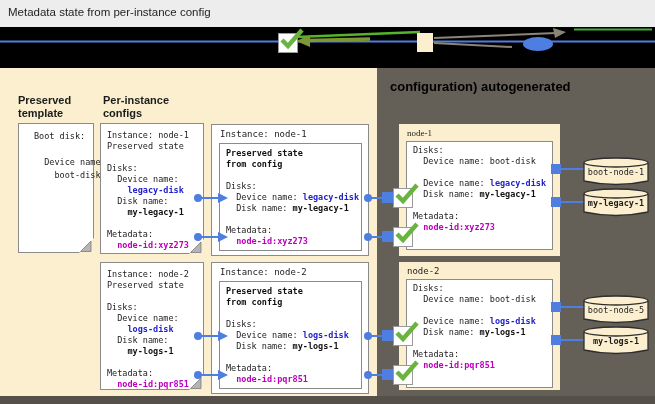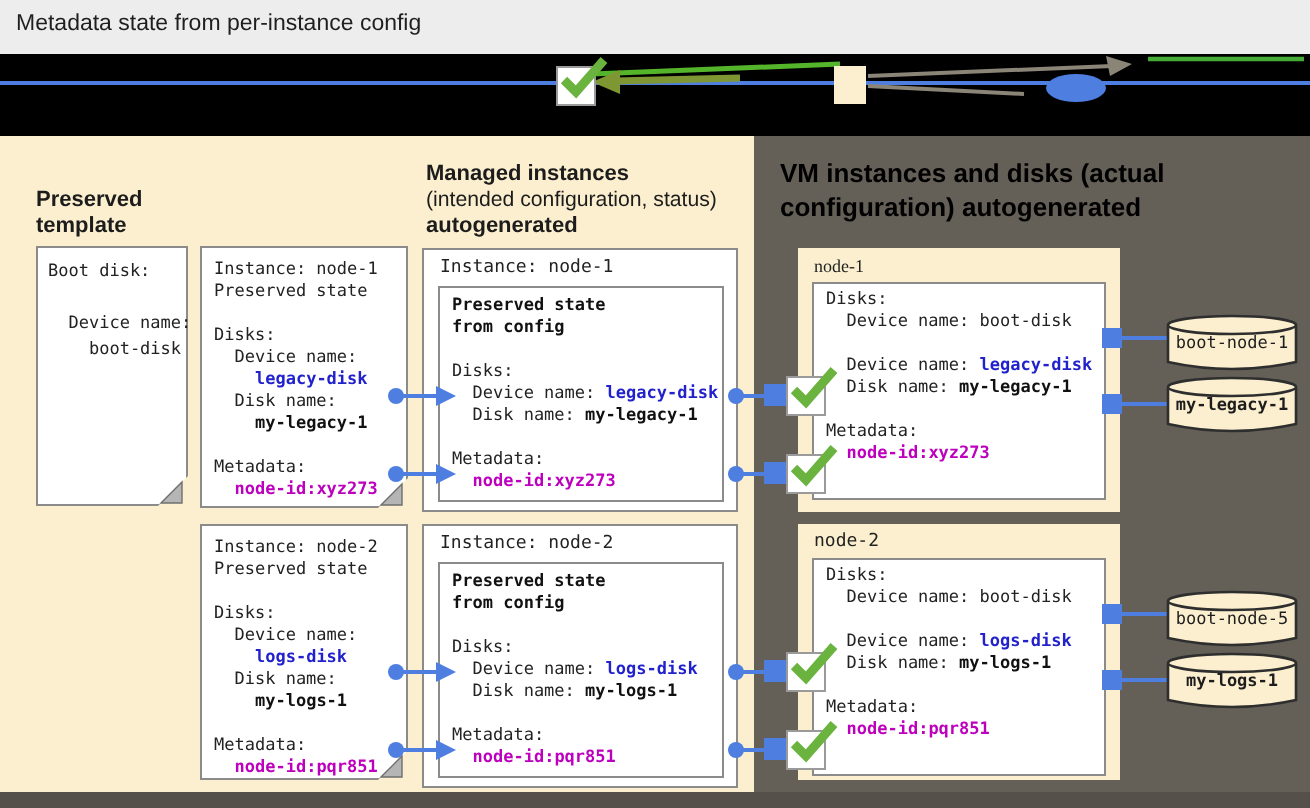--- a/index.html
+++ b/index.html
@@ -75,32 +75,30 @@
     </div>
   </div>
 
   <div class="abs panel-left"></div>
   <div class="abs panel-right"></div>
 
   <div class="abs colhead" style="left:18px; top:94px;">
     <div>Preserved</div>
     <div>template</div>
   </div>
-  <div class="abs colhead" style="left:213px; top:81px;">
-    <div>Managed instances</div>
-    <div class="normal">(intended configuration, status)</div>
-    <div>autogenerated</div>
+  <div class="abs colhead" style="left:103px; top:94px;">
+    <div>Per-instance</div>
+    <div>configs</div>
   </div>
   <div class="abs darkhead" style="left:390px; top:78px;">
-    <div>VM instances and disks (actual</div>
     <div>configuration) autogenerated</div>
   </div>
 
   <div class="abs docbox" style="left:18px; top:123px; width:76px; height:130px;">
-    <div class="lines lh13" style="padding:6px 0 0 5px;">
+    <div class="lines lh13" style="padding:6px 0 0 15px;">
         <div class="cl"><span>Boot disk:</span></div>
         <div class="cl">&nbsp;</div>
         <div class="cl"><span>  Device name:</span></div>
         <div class="cl"><span>    boot-disk</span></div>
       </div>
     <svg class="fold" width="15" height="15">
       <path d="M15,0 L15,15 L0,15 Z" fill="#fbefcf"></path>
       <path d="M1.5,13.5 L12,3 L12,13.5 Z" fill="#b5b5b5" stroke="#6f6f6f" stroke-width="0.7"></path>
     </svg>
   </div>

